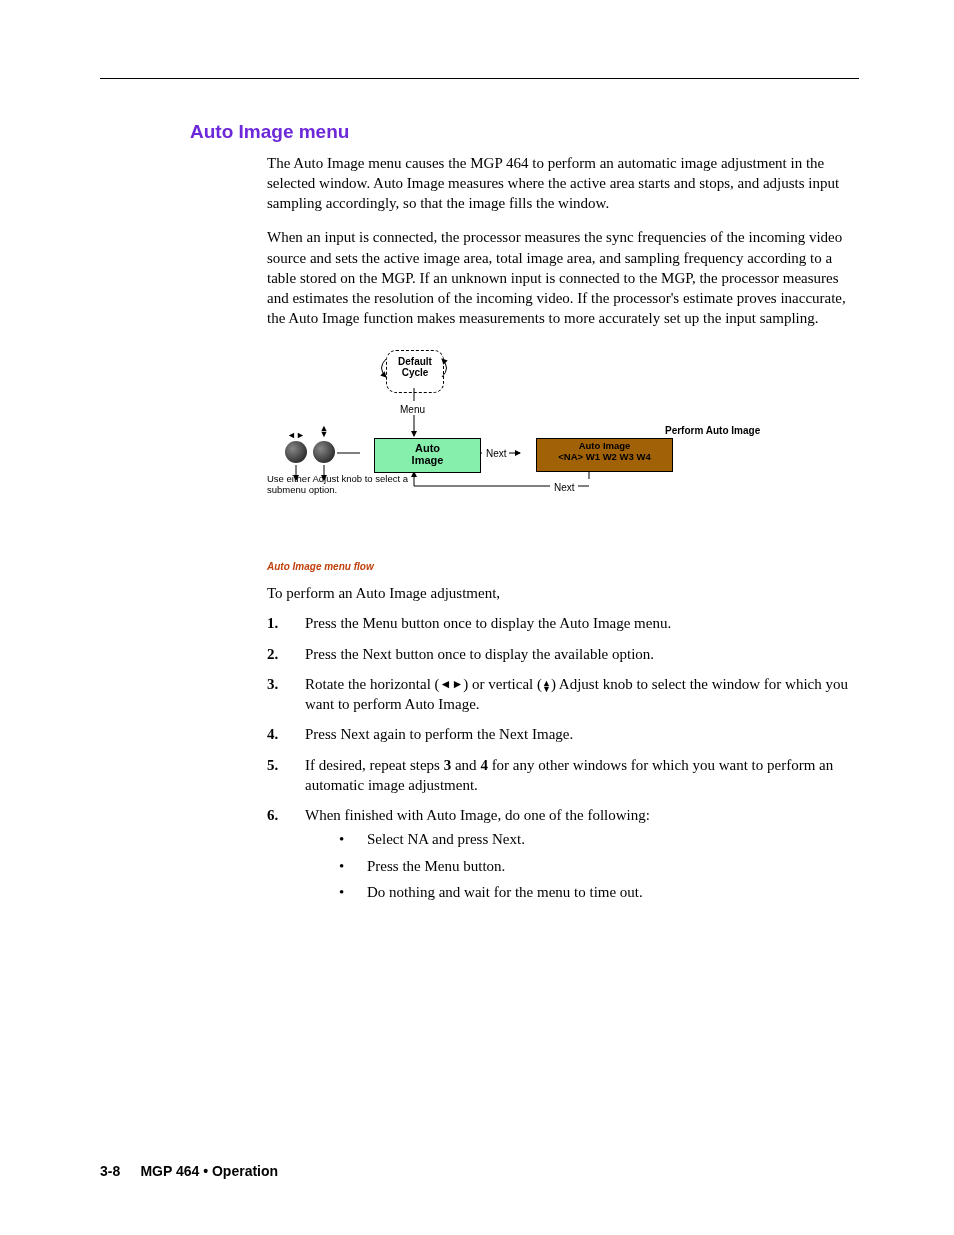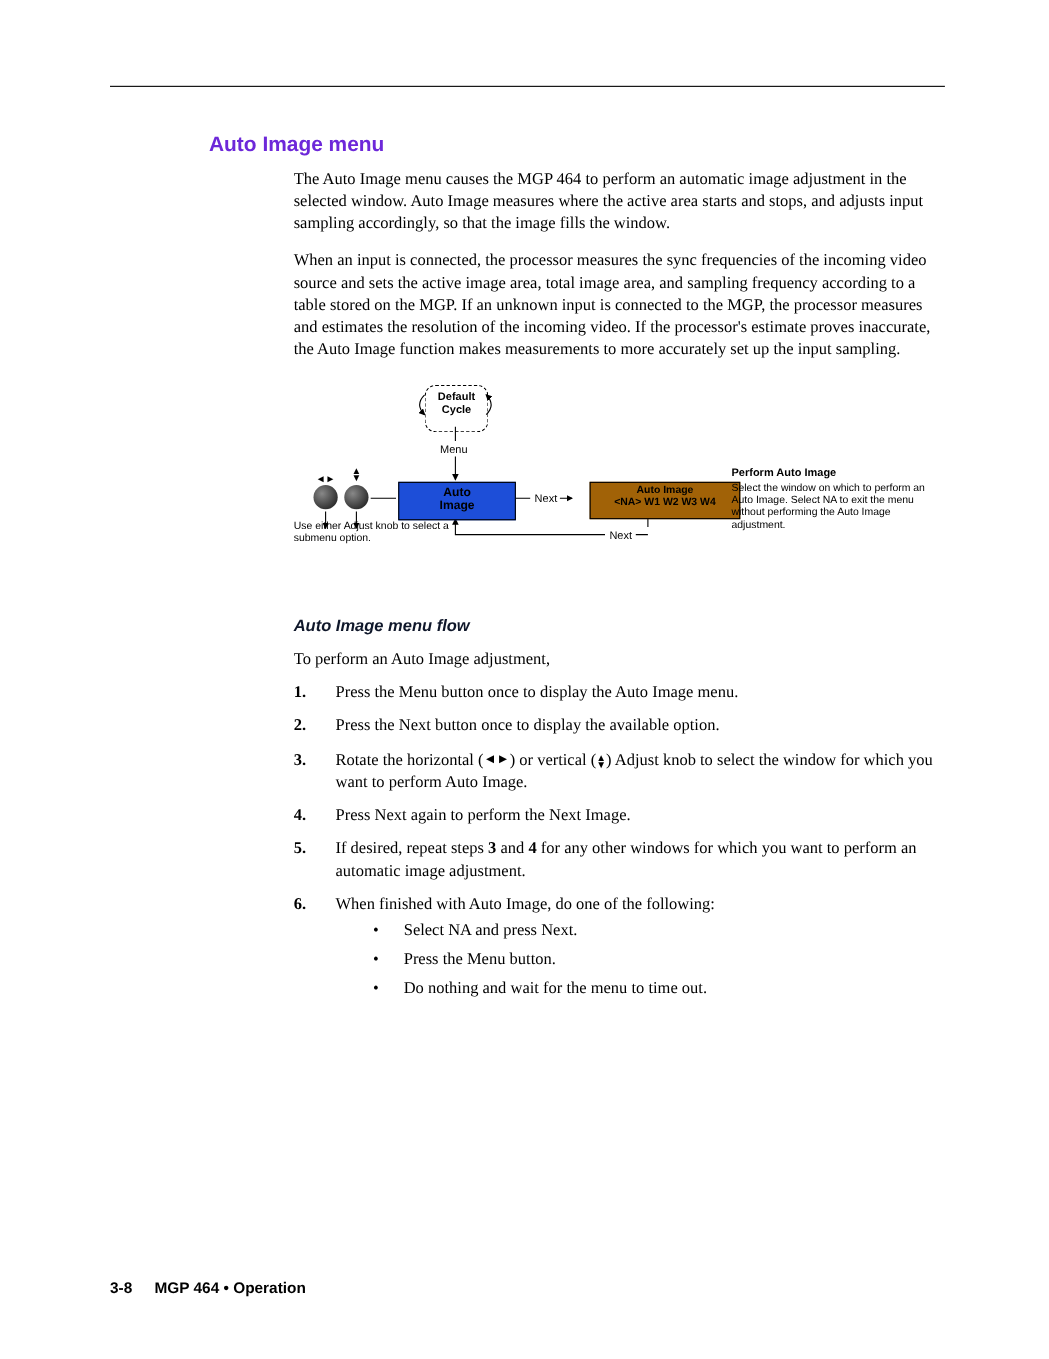--- a/index.html
+++ b/index.html
@@ -41,23 +41,23 @@
   }
   .body-block {
     margin-left: 167px;
     margin-right: 5px;
   }
   .para { margin: 0 0 14px 0; }
   .flow-title {
     font-family: "Segoe UI", "Helvetica Neue", Arial, sans-serif;
     font-weight: 700;
     font-style: italic;
-    font-size: 15px;
+    font-size: 10px;
     margin: 22px 0 10px 0;
-    color: #0f172a;
+    color: #c2410c;
   }
   .ol { margin: 0; padding: 0; }
   .ol-row { display: flex; margin: 0 0 10px 0; }
   .ol-num { width: 38px; flex: 0 0 38px; font-weight: 700; }
   .ol-body { flex: 1; }
   .ul { margin: 4px 0 0 28px; padding: 0; }
   .ul-row { display: flex; margin: 0 0 6px 0; }
   .ul-bullet { width: 28px; flex: 0 0 28px; text-align: left; padding-left:6px;}
   .footer {
     position: absolute;
@@ -87,24 +87,24 @@
   .default-cycle {
     position:absolute; left:119px; top:7px; width:56px; height:36px;
     border:1px dashed #000; border-radius:10px;
     text-align:center; line-height:1.1; padding-top:5px;
     font-family: Arial, sans-serif; font-weight:700; font-size:10px;
   }
   .menu-label {
     position:absolute; left:133px; top:60px; font-family:Arial,sans-serif; font-size:10px;
   }
   .auto-image-box {
-    position:absolute; left:95px; top:95px; width:105px; height:30px;
+    position:absolute; left:107px; top:95px; width:105px; height:30px;
     border:1.5px solid #000; text-align:center; line-height:1.1; padding-top:3px;
     font-family: Arial, sans-serif; font-weight:700; font-size:11px;
-    background:#1d4ed8;
+    background:#86efac;
   }
   .next-label {
     position:absolute; left:219px; top:104px; font-family:Arial,sans-serif; font-size:10px;
   }
   .submenu-box {
     position:absolute; left:269px; top:95px; width:135px; height:30px;
     border:1.5px solid #000; text-align:center;
     font-family: Arial, sans-serif; font-weight:700; font-size:9.5px;
     background:#a16207; line-height:1.15; padding-top:2px;
   }
@@ -195,21 +195,20 @@
         <div class="next-label">Next</div>
 
         <div class="submenu-box">
           <span>Auto Image</span><br>
           <span>&lt;NA&gt;  W1  W2  W3  W4</span>
         </div>
         <div class="next-label2">Next</div>
 
         <div class="right-text">
           <span class="t">Perform Auto Image</span>
-          <span>Select the window on which to perform an Auto Image. Select NA to exit the menu without performing the Auto Image adjustment.</span>
         </div>
       </div>
     </div>
 
     <div class="flow-title">Auto Image menu flow</div>
     <p class="para" style="margin-bottom:10px">To perform an Auto Image adjustment,</p>
 
     <div class="ol">
       <div class="ol-row">
         <div class="ol-num">1.</div>

